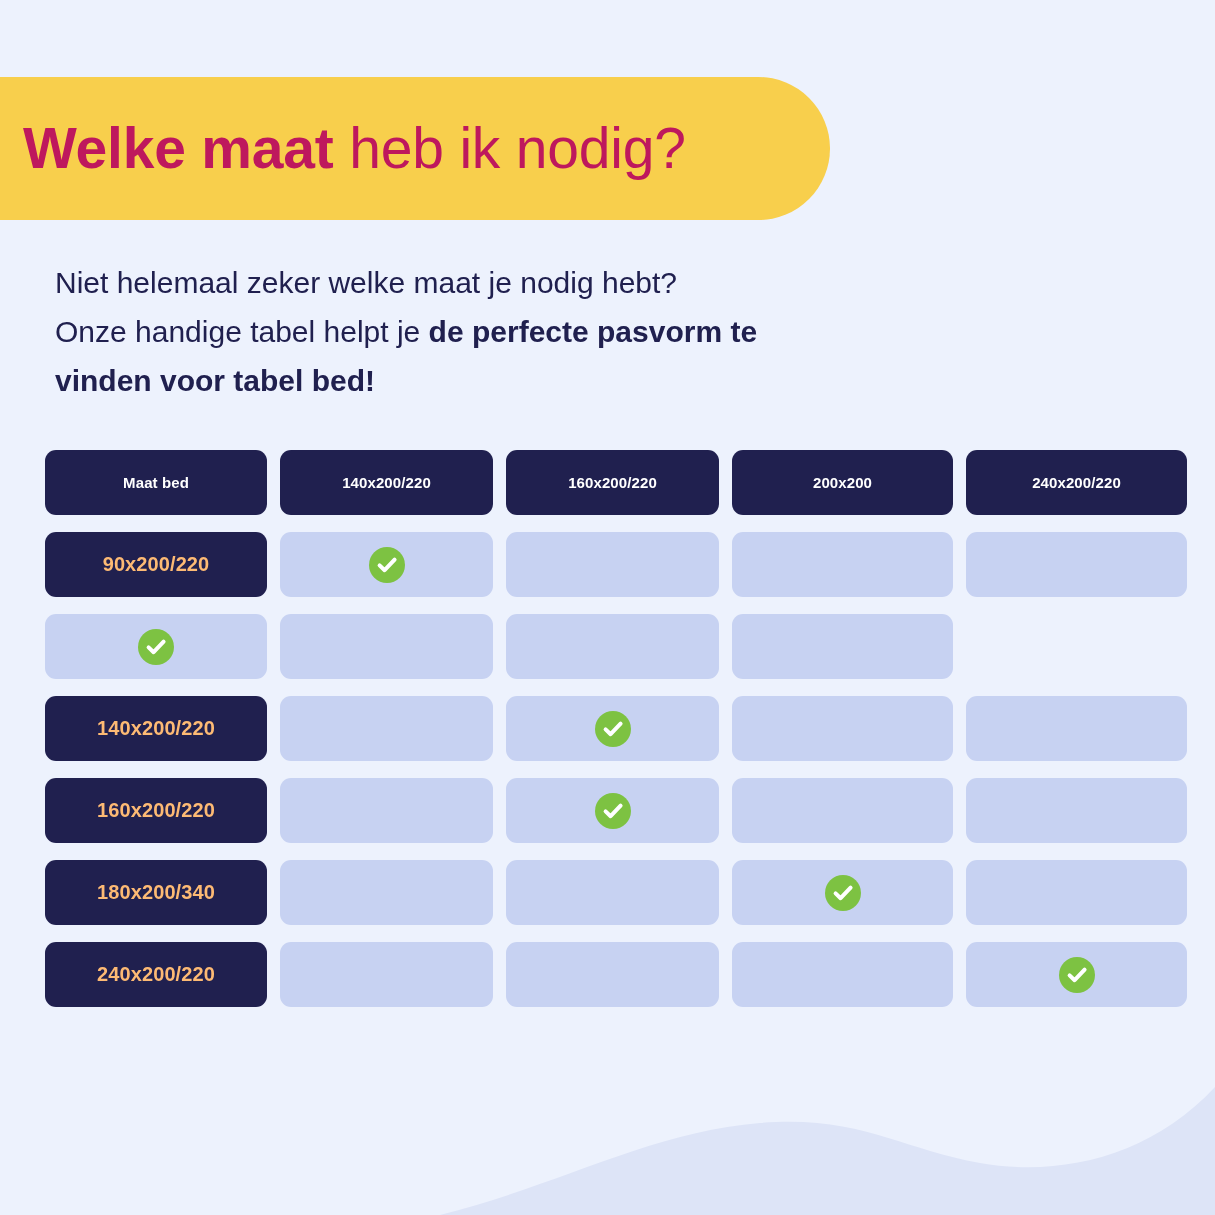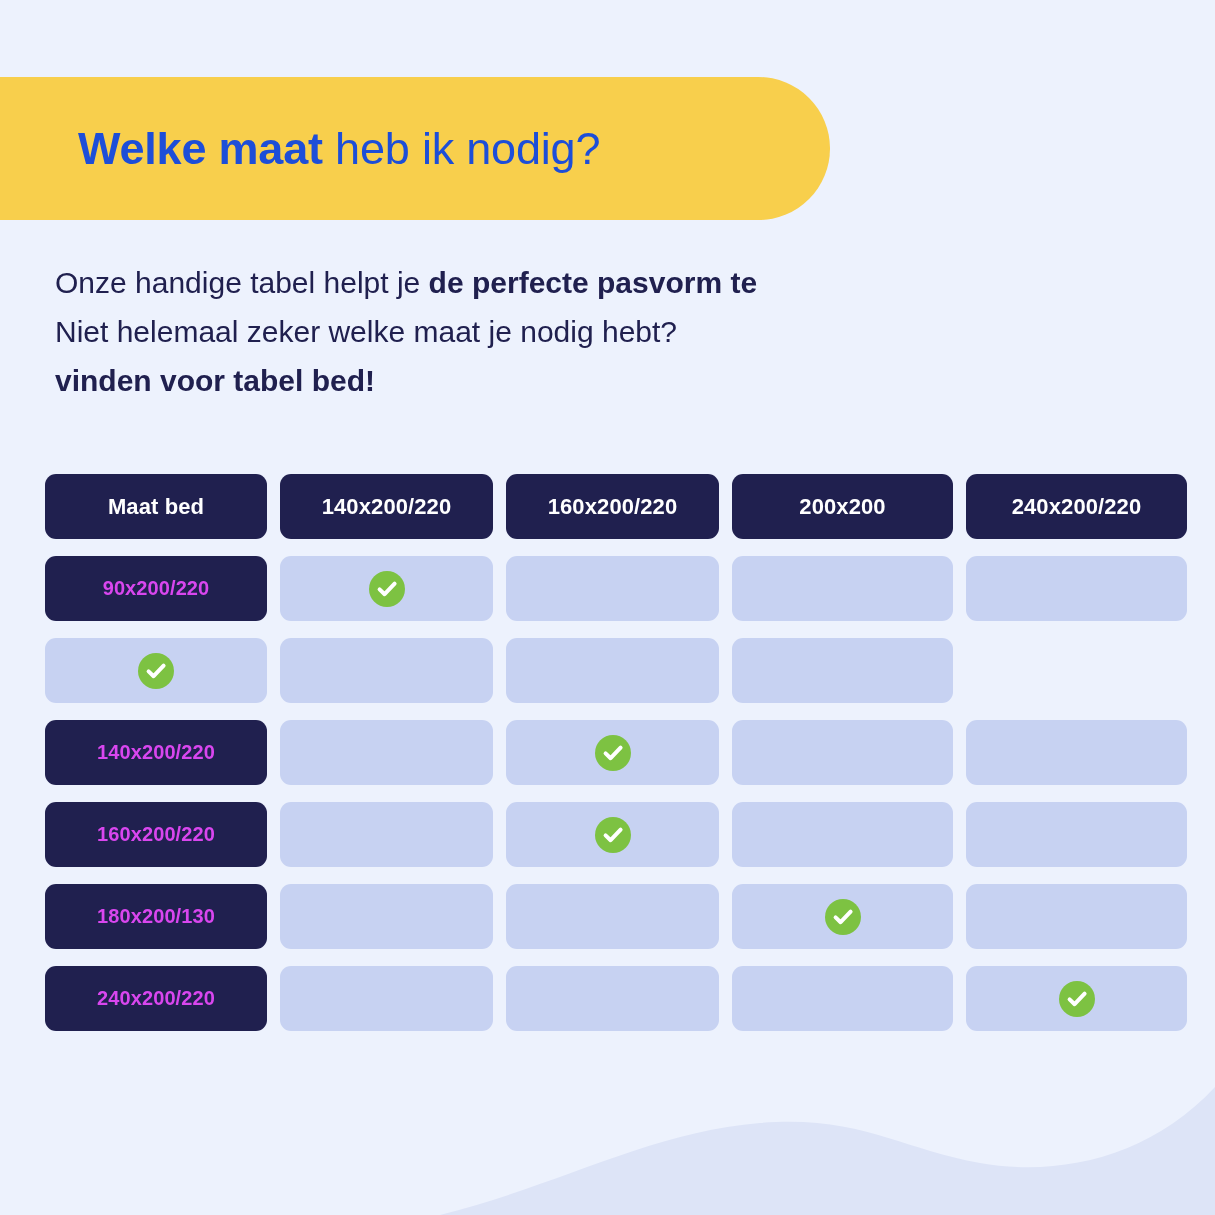--- a/index.html
+++ b/index.html
@@ -36,24 +36,24 @@
     height: 143px;
     background: #f8cf4c;
     border-top-right-radius: 72px;
     border-bottom-right-radius: 72px;
     display: flex;
     align-items: center;
     z-index: 2;
   }
 
   .header-title {
-    padding-left: 78px;
-    font-size: 45px;
+    padding-left: 23px;
+    font-size: 57px;
     line-height: 1.05;
-    color: #1d4ed8;
+    color: #be185d;
     font-weight: 400;
     white-space: nowrap;
     letter-spacing: -0.2px;
   }
 
   .header-title .strong {
     font-weight: 700;
   }
 
   
@@ -98,29 +98,28 @@
     height: 65px;
     border-radius: 11px;
     display: flex;
     align-items: center;
     justify-content: center;
   }
 
   .cell-head {
     background: #20204f;
     color: #ffffff;
-    font-size: 22px;
+    font-size: 15px;
     font-weight: 700;
     letter-spacing: 0.1px;
-    margin-top: 24px;
   }
 
   .cell-rowlabel {
     background: #20204f;
-    color: #d946ef;
+    color: #fdba74;
     font-size: 20px;
     font-weight: 700;
     letter-spacing: 0.1px;
   }
 
   .cell-value {
     background: #c7d2f2;
   }
 
   .check-icon {
@@ -134,22 +133,22 @@
 
 <svg class="wave-decoration" viewBox="0 0 1215 170" preserveAspectRatio="none">
   <path d="M 1215,42 C 1150,112 1060,132 980,118 C 900,104 860,70 760,78 C 650,87 560,140 440,170 L 1215,170 Z" fill="#dde4f7"></path>
 </svg>
 
 <div class="header-banner">
   <h1 class="header-title"><span class="strong">Welke maat</span><span> heb ik nodig?</span></h1>
 </div>
 
 <div class="intro-block">
+  <div class="intro-line">Niet helemaal zeker welke maat je nodig hebt?</div>
   <div class="intro-line"><span>Onze handige tabel helpt je </span><span class="strong">de perfecte pasvorm te</span></div>
-  <div class="intro-line">Niet helemaal zeker welke maat je nodig hebt?</div>
   <div class="intro-line"><span class="strong">vinden voor tabel bed!</span></div>
 </div>
 
 <div class="size-table">
   <div class="table-row" id="header-row">
       <div class="cell cell-head">Maat bed</div>
       <div class="cell cell-head">140x200/220</div>
       <div class="cell cell-head">160x200/220</div>
       <div class="cell cell-head">200x200</div>
       <div class="cell cell-head">240x200/220</div>
@@ -196,21 +195,21 @@
         <div class="cell cell-value">
           <svg class="check-icon" viewBox="0 0 36 36">
             <circle cx="18" cy="18" r="18" fill="#7dc242"></circle>
             <path d="M10.6 18.4 L15.6 23.2 L25.6 12.6" fill="none" stroke="#ffffff" stroke-width="4" stroke-linecap="round" stroke-linejoin="round"></path>
           </svg>
         </div>
         <div class="cell cell-value"></div>
         <div class="cell cell-value"></div>
       </div>
       <div class="table-row">
-        <div class="cell cell-rowlabel">180x200/130</div>
+        <div class="cell cell-rowlabel">180x200/340</div>
         <div class="cell cell-value"></div>
         <div class="cell cell-value"></div>
         <div class="cell cell-value">
           <svg class="check-icon" viewBox="0 0 36 36">
             <circle cx="18" cy="18" r="18" fill="#7dc242"></circle>
             <path d="M10.6 18.4 L15.6 23.2 L25.6 12.6" fill="none" stroke="#ffffff" stroke-width="4" stroke-linecap="round" stroke-linejoin="round"></path>
           </svg>
         </div>
         <div class="cell cell-value"></div>
       </div>

